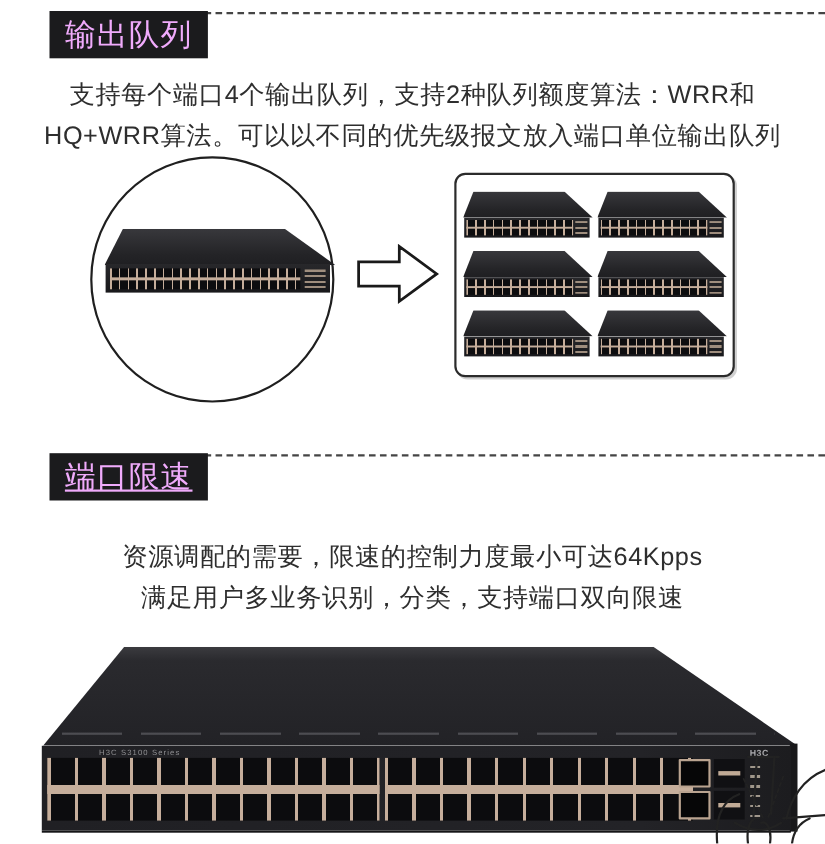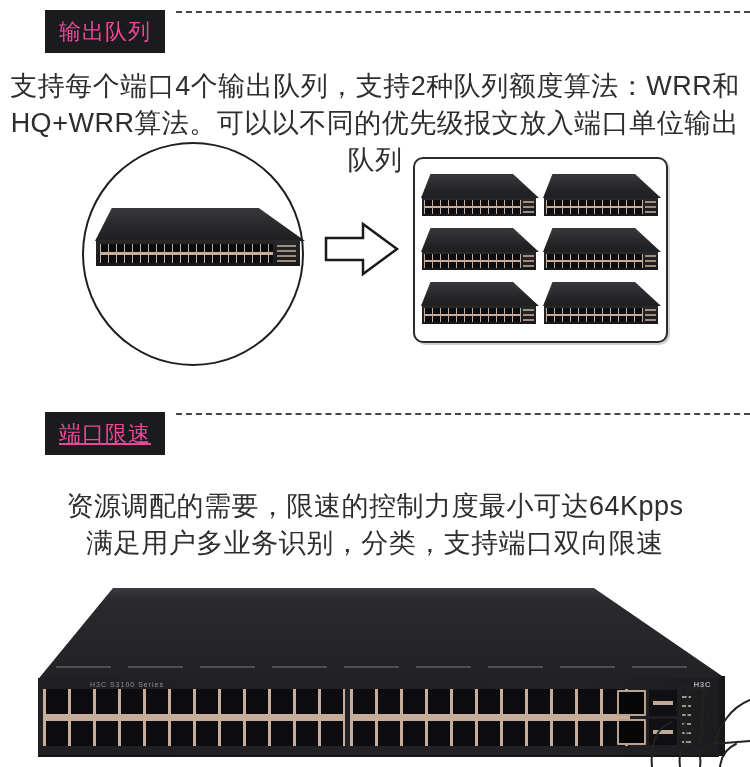--- a/index.html
+++ b/index.html
@@ -3,33 +3,33 @@
 <meta charset="utf-8">
 <style>
   html,body{margin:0;padding:0;background:#fff;}
   .page{
     position:relative;width:750px;height:767px;margin:0 auto;
     background:#ffffff;overflow:hidden;
     font-family:"Liberation Sans","DejaVu Sans",sans-serif;
   }
   
   .sec-label{
-    position:absolute;left:45px;height:43px;background:#1b1b1d;color:#ec4899;
-    font-size:22px;line-height:43px;padding:0 14px;letter-spacing:1px;font-weight:500;
+    position:absolute;left:45px;height:43px;background:#1b1b1d;color:#f0abfc;
+    font-size:28px;line-height:43px;padding:0 14px;letter-spacing:1px;font-weight:500;
     white-space:nowrap;
   }
   .sec-rule{position:absolute;right:0;height:0;border-top:2px dashed #454545;}
   .rule-1{left:176px;top:11px;}
   .rule-2{left:176px;top:413px;}
   .label-1{top:10px;}
   .label-2{top:412px;text-decoration:underline;}
   
   .para{
     position:absolute;left:0;right:0;text-align:center;
-    font-size:27px;line-height:37px;color:#2e2e2e;font-weight:500;letter-spacing:.5px;
+    font-size:23px;line-height:37px;color:#2e2e2e;font-weight:500;letter-spacing:.5px;
   }
   .para-1{top:68px;}
   .para-2{top:488px;}
   
   .circle{
     position:absolute;left:82px;top:142px;width:222px;height:224px;
     border:2px solid #1f1f1f;border-radius:50%;box-sizing:border-box;
   }
   .sw-slot-circle{position:absolute;left:11px;top:64px;width:210px;height:58px;}
   .arrow-svg{position:absolute;left:324px;top:221px;}
@@ -82,21 +82,21 @@
     position:absolute;left:3px;right:6px;top:90px;bottom:3px;
     background:linear-gradient(90deg,#202024,#232327 80%,#1c1c1f);
     border-bottom:2px solid #151517;box-sizing:border-box;
   }
   .big-side{position:absolute;right:0;top:88px;bottom:4px;width:7px;background:#18181a;}
   .face-text{
     position:absolute;left:52px;top:3px;font-size:7px;color:#8f8f92;
     letter-spacing:1px;white-space:nowrap;
   }
   .face-logo{
-    position:absolute;right:8px;top:2px;font-size:8px;color:#a9a9ac;font-weight:bold;
+    position:absolute;right:20px;top:2px;font-size:8px;color:#a9a9ac;font-weight:bold;
     letter-spacing:.5px;
   }
   .big-ports{
     position:absolute;top:11px;bottom:9px;
     background-color:#0c0c0e;
     background-image:
       linear-gradient(to bottom,transparent 44%,#c6ae9b 44%,#c6ae9b 57%,transparent 57%),
       repeating-linear-gradient(90deg,#c6ae9b 0 3px,transparent 3px 25px);
   }
   .grp-1{left:5px;width:302px;}

